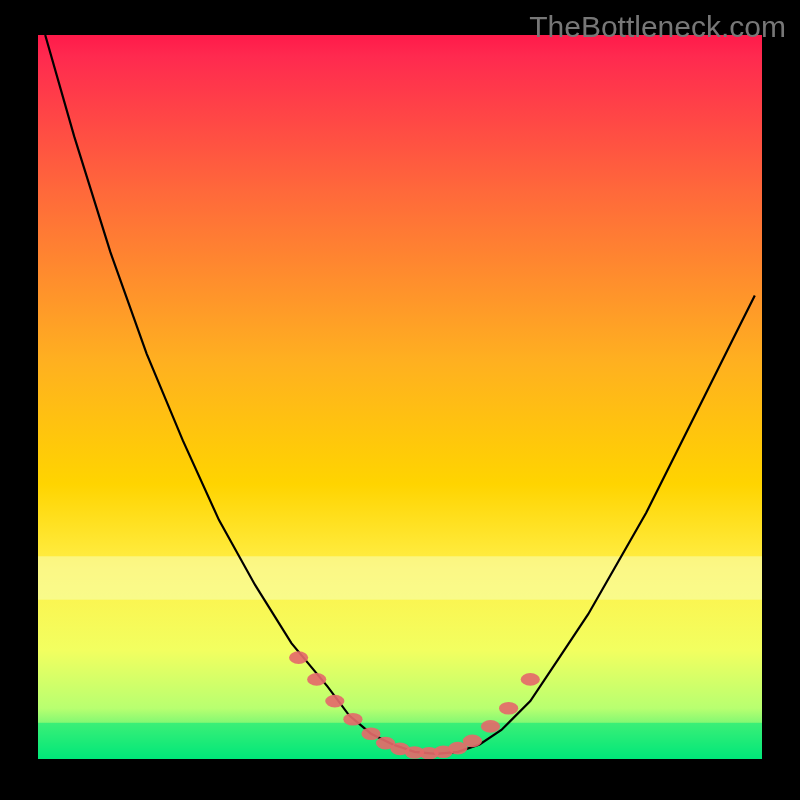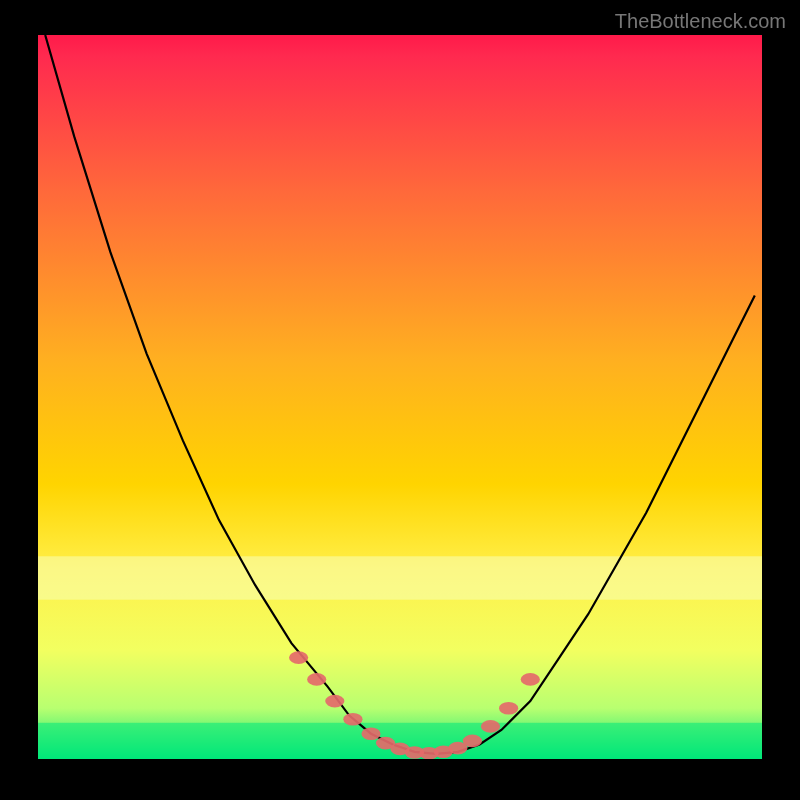--- a/index.html
+++ b/index.html
@@ -11,21 +11,21 @@
   .chart-container {
     width: 800px;
     height: 800px;
     position: relative;
     background: #000;
   }
   .watermark {
     position: absolute;
     top: 10px;
     right: 14px;
-    font-size: 20px;
+    font-size: 30px;
     color: #777;
     font-family: Arial, sans-serif;
     z-index: 10;
   }
   .plot-area {
     position: absolute;
     left: 38px;
     top: 35px;
     width: 724px;
     height: 724px;

